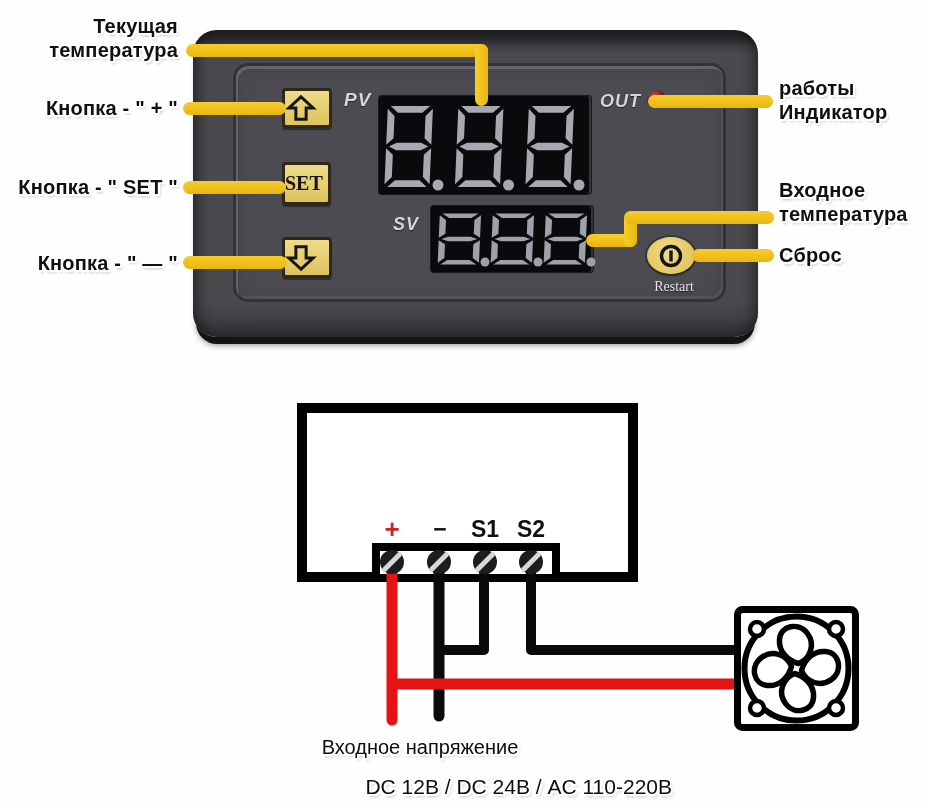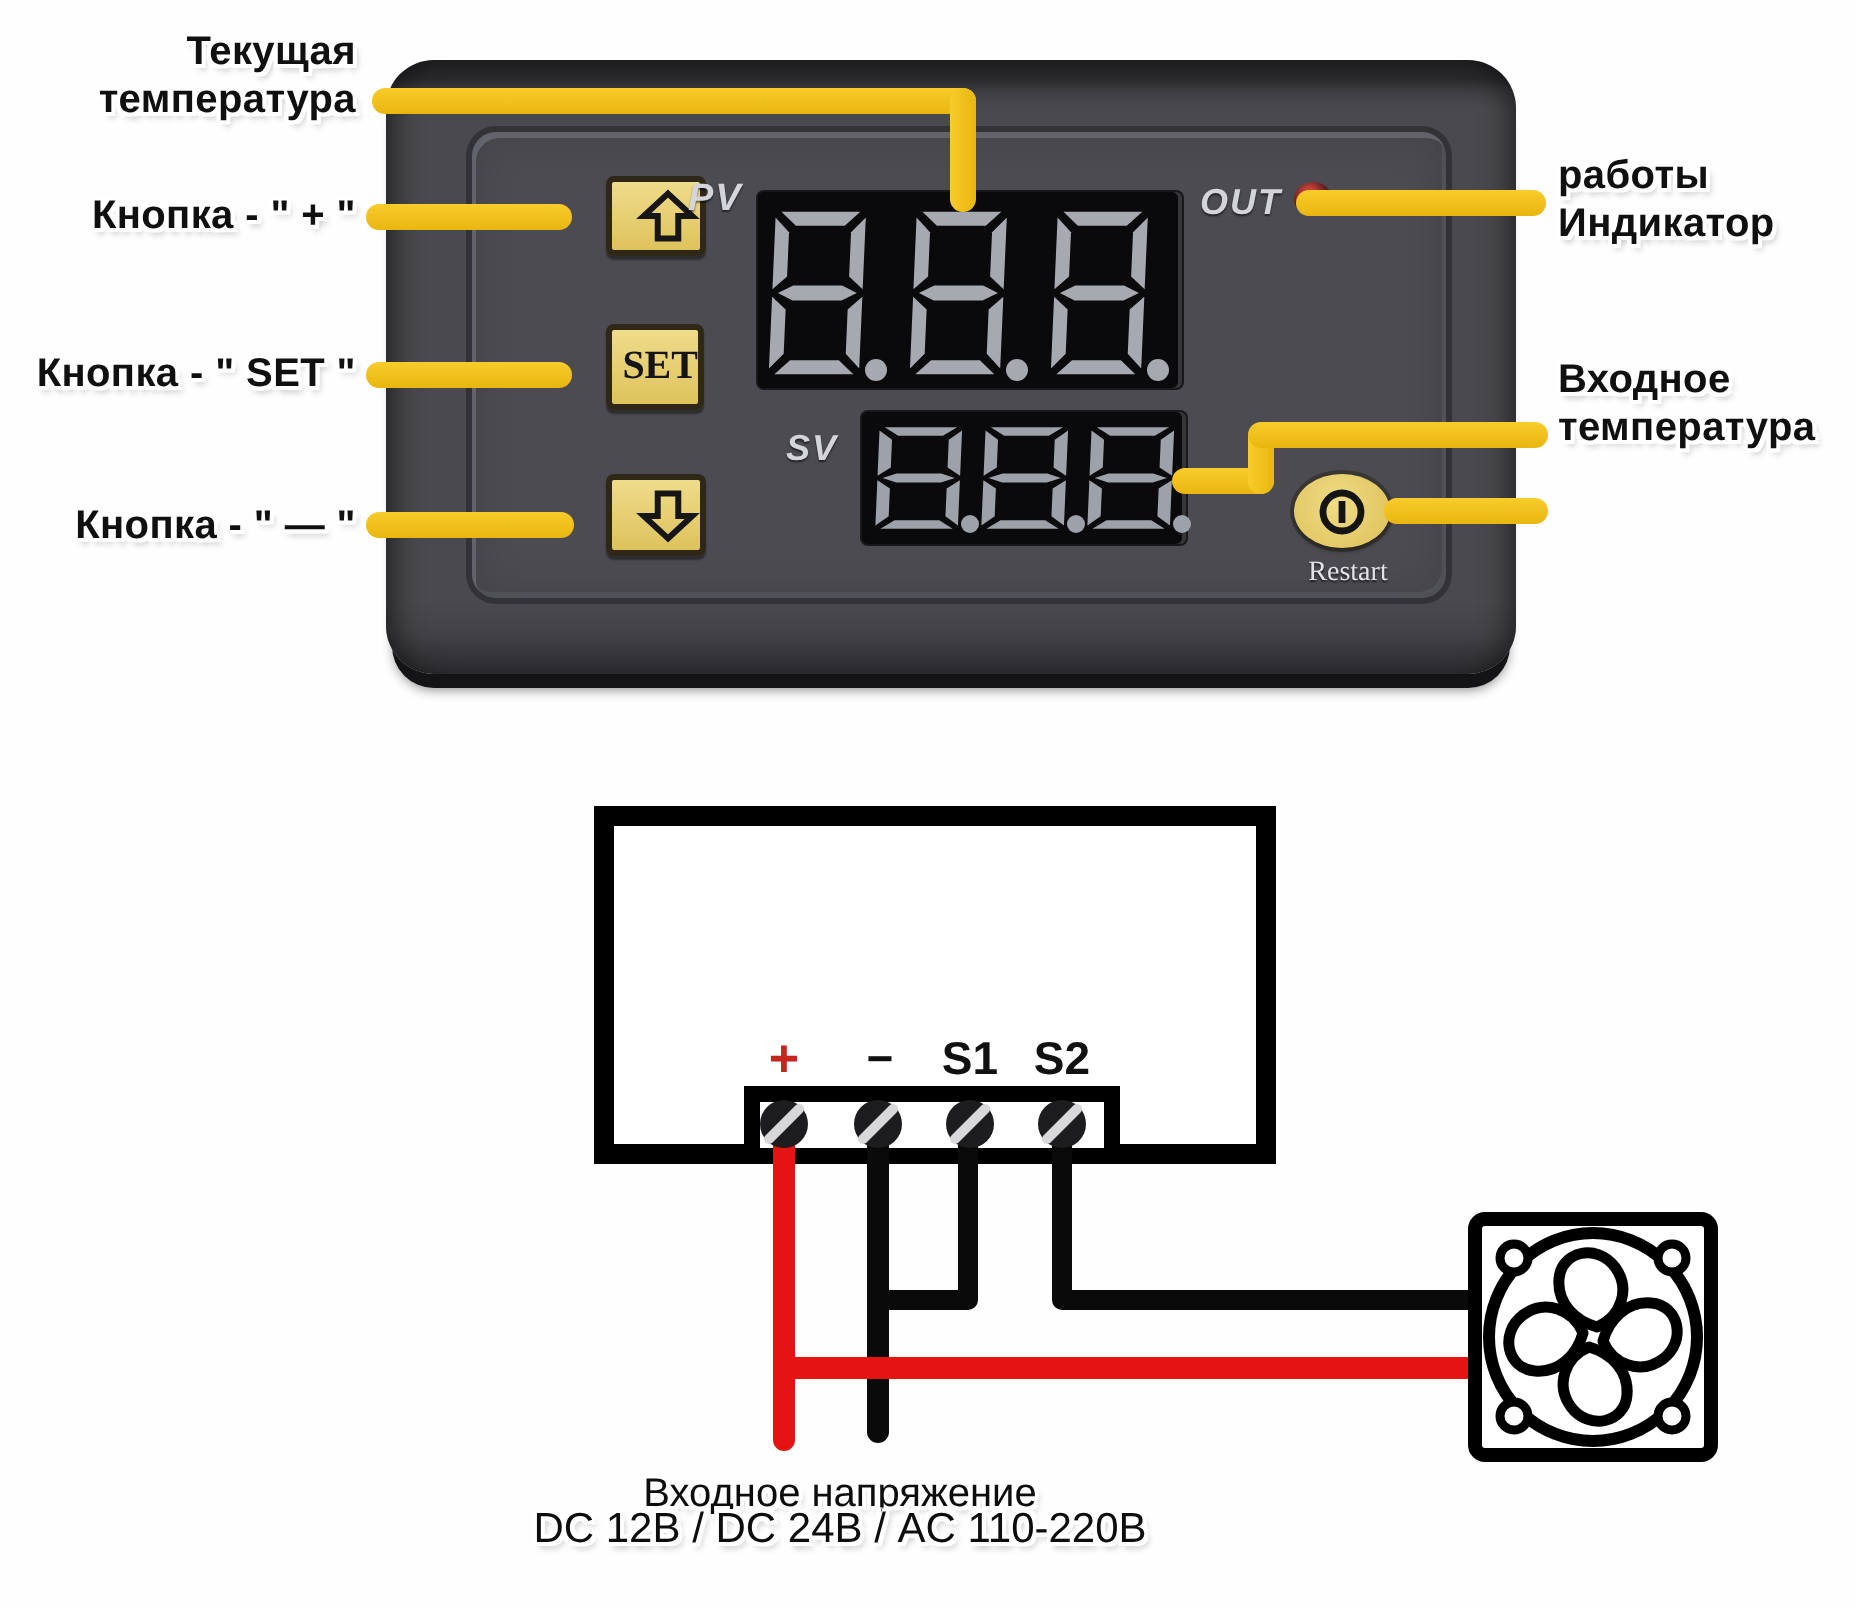--- a/index.html
+++ b/index.html
@@ -28,24 +28,24 @@
                      inset -16px 0 14px -12px rgba(0,0,0,.5),
                      0 10px 0 -3px #141416,0 12px 6px -4px rgba(0,0,0,.45);
           z-index:2;}
   .recess{position:absolute;left:43px;top:36px;width:487px;height:233px;border-radius:12px;
           background:#4b4b51;
           box-shadow:inset 2px 3px 0 rgba(155,157,168,.35),
                      inset -2px -3px 0 rgba(125,125,135,.22),
                      0 0 0 3px rgba(24,24,29,.45),
                      inset 0 0 20px rgba(0,0,0,.15);}
 
-  .pbtn{position:absolute;display:flex;align-items:center;justify-content:flex-end;
+  .pbtn{position:absolute;display:flex;align-items:center;justify-content:flex-start;
         background:linear-gradient(180deg,#EFDC8A,#DEC25C);
         border:3px solid #2f2717;border-radius:4px;box-sizing:border-box;
-        box-shadow:0 2px 1px rgba(0,0,0,.4);margin-left:21px;}
+        box-shadow:0 2px 1px rgba(0,0,0,.4);}
   .btn-up{left:89px;top:58px;width:50px;height:40px;}
   .btn-set{left:89px;top:132px;width:49px;height:43px;
            font-family:"Liberation Serif",serif;font-weight:bold;font-size:20px;color:#151515;}
   .btn-down{left:89px;top:207px;width:50px;height:41px;}
 
   .seg-label{position:absolute;font-style:italic;font-weight:bold;font-size:19px;
              color:#D4D5DA;letter-spacing:1px;text-shadow:0 1px 1px rgba(0,0,0,.55);}
   .display{position:absolute;background:#0A0A0D;border-radius:3px;
            box-shadow:0 0 0 1px #19191d, inset -2px 0 0 rgba(255,255,255,.18);}
   .led{position:absolute;left:454px;top:61px;width:19px;height:17px;border-radius:50%;
@@ -246,17 +246,18 @@
   <div class="ann leftcol" style="left:10px;top:251px;width:168px;">Кнопка - " — "</div>
 
   <div class="ann right" style="left:779px;top:76px;width:145px;">
     <div>работы</div>
     <div>Индикатор</div>
   </div>
   <div class="ann right" style="left:779px;top:178px;width:148px;">
     <div>Входное</div>
     <div>температура</div>
   </div>
+  <div class="ann right" style="left:779px;top:243px;width:145px;">Сброс</div>
 
   <div class="caption" style="top:736px;font-size:20px;">Входное напряжение</div>
-  <div class="caption" style="top:753px;font-size:21px;">DC 12В / DC 24В / AC 110-220В</div>
+  <div class="caption" style="top:775px;font-size:21px;text-align:right;">DC 12В / DC 24В / AC 110-220В</div>
 
 </div>
 
 </body></html>

